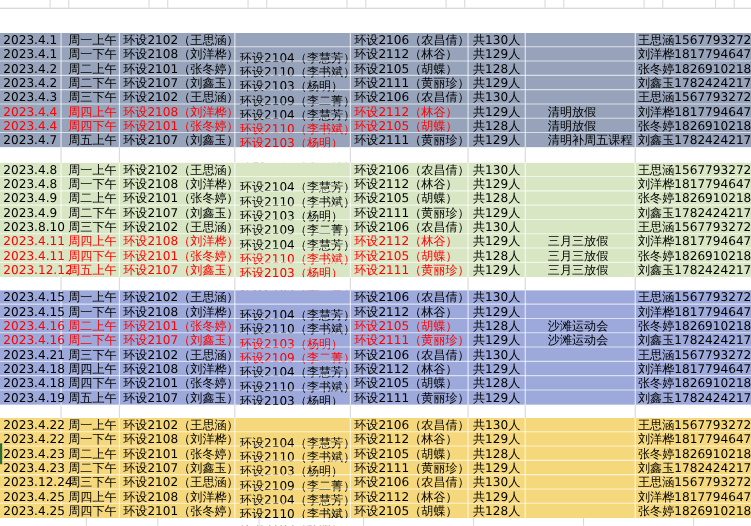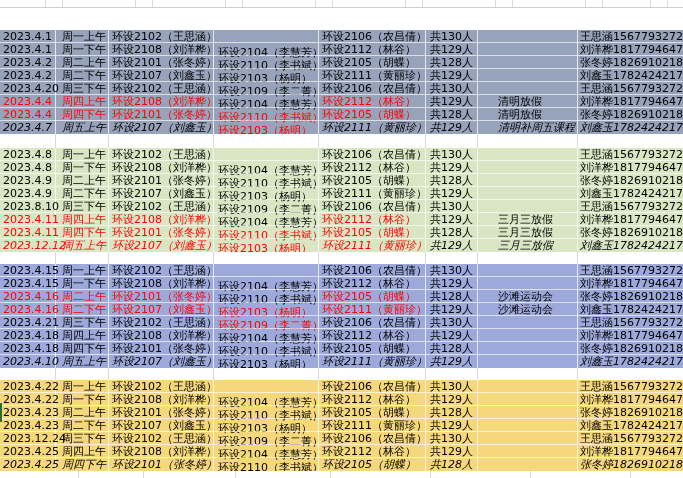--- a/index.html
+++ b/index.html
@@ -15,21 +15,21 @@
   .sheet{position:absolute;left:0;top:0;width:683px;height:478px;background:#fff;}
   .topstrip{position:absolute;left:0;top:0;width:683px;height:7px;border-bottom:1px solid #d0d0d0;}
   .titlerow{position:absolute;left:0;top:8px;width:683px;height:21px;border-bottom:1px solid #595959;background:#fff;}
   .title{position:absolute;left:200px;top:4px;white-space:nowrap;letter-spacing:1px;}
   .vline{position:absolute;top:0;width:1px;height:100%;}
   .vl-white{background:rgba(255,255,255,0.75);}
   .vl-gray{background:#d9d9d9;}
   .section{position:absolute;left:0;width:683px;}
   .gap{position:absolute;left:0;width:683px;background:#fff;}
   .row{position:relative;width:683px;height:13px;box-sizing:border-box;border-bottom:1px solid rgba(255,255,255,0.65);}
-  .row:last-child{border-bottom:none;font-style:italic;}
+  .row:last-child{border-bottom:none;}
   .cell{position:absolute;top:0;height:13px;line-height:13px;white-space:nowrap;overflow:visible;}
   .c-date{left:3px;width:56px;}
   .c-slot{left:62px;width:46px;}
   .c-class1{left:112px;width:102px;}
   .c-class2{left:218px;width:102px;margin-top:16px;}
   .c-class3{left:322px;width:104px;}
   .c-count{left:430px;width:48px;}
   .c-note{left:498px;width:96px;}
   .c-contact{left:580px;width:103px;}
   .red .c-date,.red .c-slot,.red .c-class1,.red .c-class2,.red .c-class3{color:#ff0000;}
@@ -101,21 +101,21 @@
           <div class="cell c-date">2023.4.2</div>
           <div class="cell c-slot">周二下午</div>
           <div class="cell c-class1">环设2107（刘鑫玉）</div>
           <div class="cell c-class2">环设2109（李二菁）</div>
           <div class="cell c-class3">环设2111（黄丽珍）</div>
           <div class="cell c-count">共129人</div>
           <div class="cell c-note"></div>
           <div class="cell c-contact">刘鑫玉17824242171</div>
         </div>
         <div class="row">
-          <div class="cell c-date">2023.4.20</div>
+          <div class="cell c-date">2023.4.3</div>
           <div class="cell c-slot">周三下午</div>
           <div class="cell c-class1">环设2102（王思涵）</div>
           <div class="cell c-class2">环设2104（李慧芳）</div>
           <div class="cell c-class3">环设2106（农昌倩）</div>
           <div class="cell c-count">共130人</div>
           <div class="cell c-note"></div>
           <div class="cell c-contact">王思涵15677932728</div>
         </div>
         <div class="row red">
           <div class="cell c-date">2023.4.4</div>
@@ -327,21 +327,21 @@
           <div class="cell c-date">2023.4.18</div>
           <div class="cell c-slot">周四下午</div>
           <div class="cell c-class1">环设2101（张冬婷）</div>
           <div class="cell c-class2">环设2103（杨明）</div>
           <div class="cell c-class3">环设2105（胡蝶）</div>
           <div class="cell c-count">共128人</div>
           <div class="cell c-note"></div>
           <div class="cell c-contact">张冬婷18269102183</div>
         </div>
         <div class="row">
-          <div class="cell c-date">2023.4.10</div>
+          <div class="cell c-date">2023.4.19</div>
           <div class="cell c-slot">周五上午</div>
           <div class="cell c-class1">环设2107（刘鑫玉）</div>
           <div class="cell c-class2">环设2109（李二菁）</div>
           <div class="cell c-class3">环设2111（黄丽珍）</div>
           <div class="cell c-count">共129人</div>
           <div class="cell c-note"></div>
           <div class="cell c-contact">刘鑫玉17824242171</div>
         </div>
       </div>
       <div class="gap" style="top: 368px; height: 12px;">

